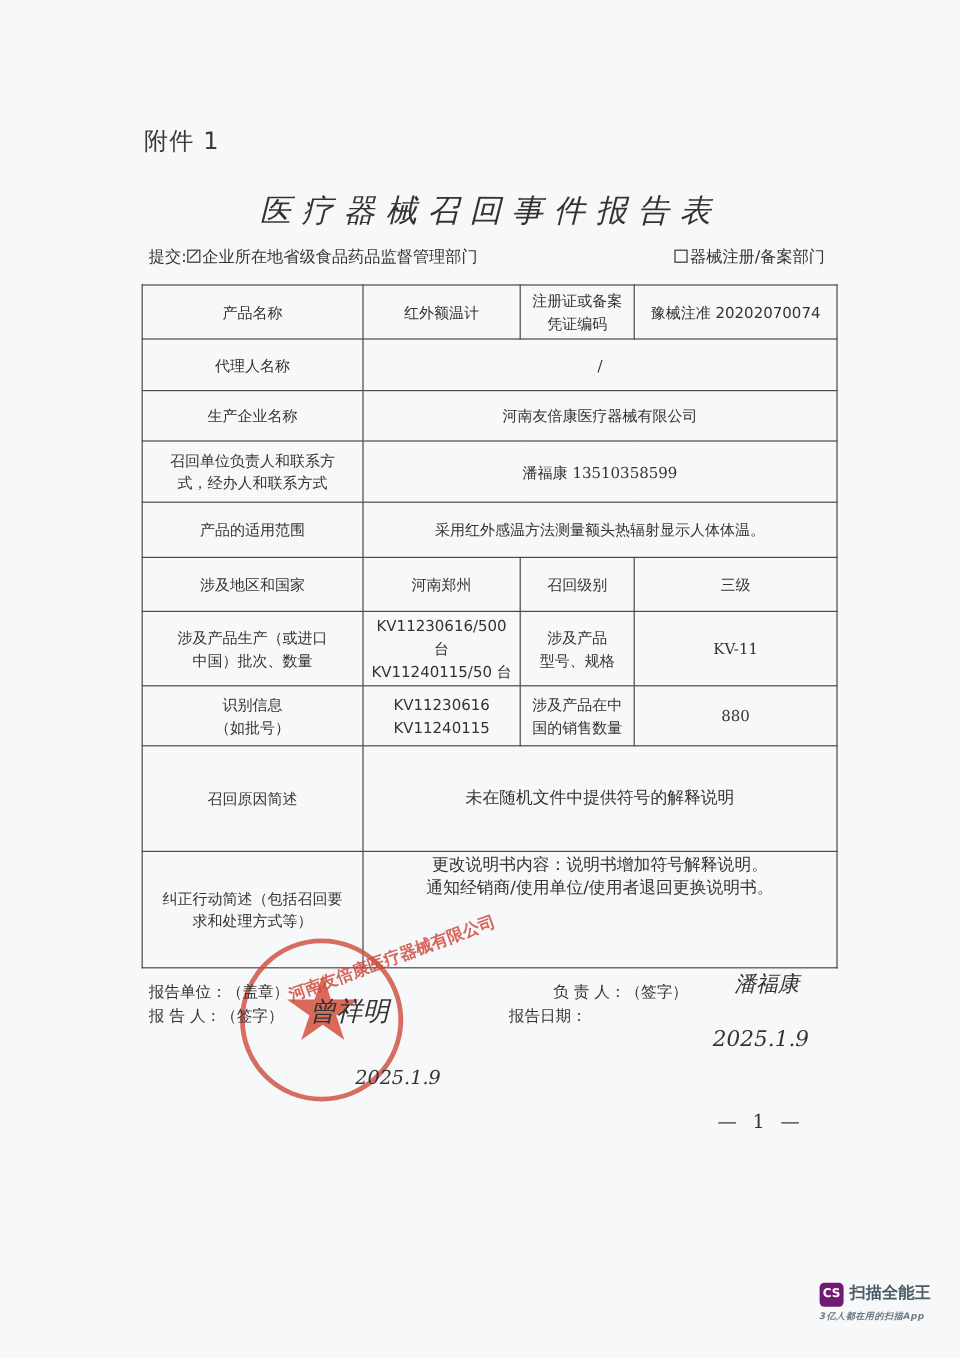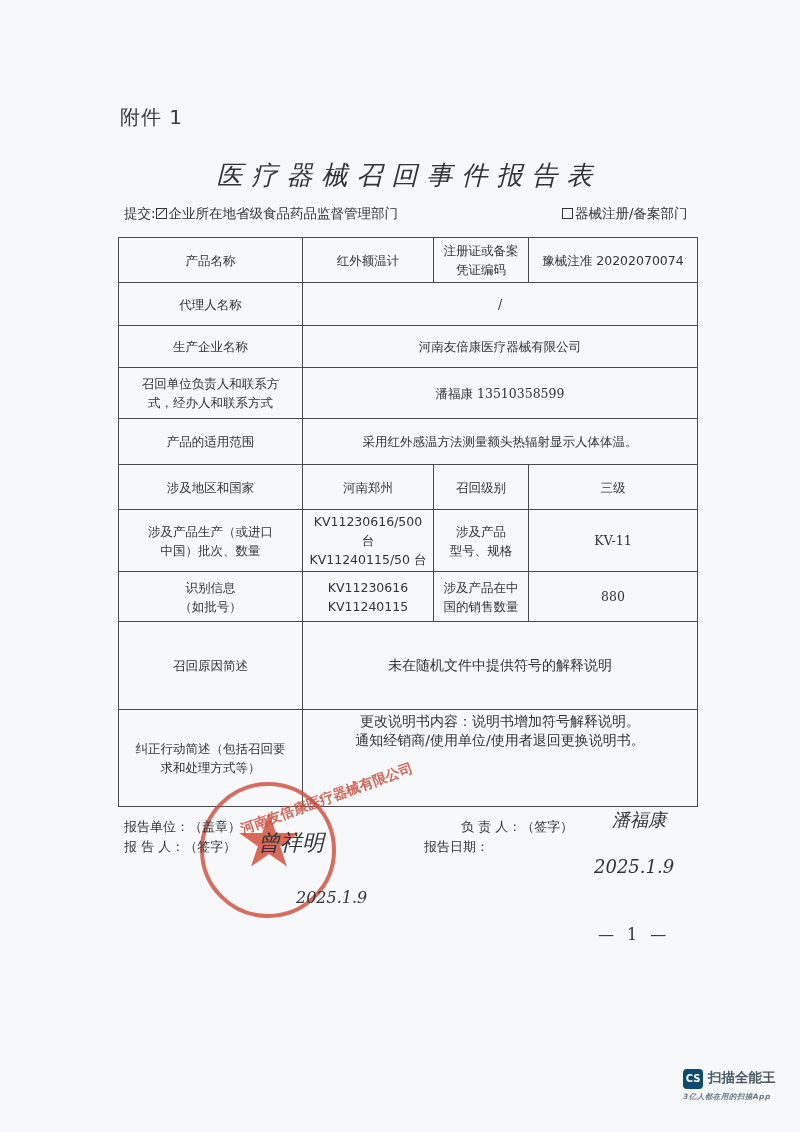--- a/index.html
+++ b/index.html
@@ -52,21 +52,21 @@
   .star {
     left: 238px; top: 812px; width: 62px; height: 60px;
     background: rgba(212, 80, 60, 0.85);
     clip-path: polygon(50% 0%, 61% 35%, 98% 35%, 68% 57%, 79% 91%, 50% 70%, 21% 91%, 32% 57%, 2% 35%, 39% 35%);
   }
   .stamp-text {
     color: rgba(206, 78, 62, 0.85); font-size: 14px; font-weight: bold;
   }
   .pagenum { left: 598px; top: 925px; font-family: "DejaVu Serif", "Liberation Serif", serif; font-size: 16px; color: #333; letter-spacing: 4px; }
 
-  .cs-logo { left: 683px; top: 1069px; width: 20px; height: 20px; border-radius: 4px; background: #0c4a6e; color: #fff;
+  .cs-logo { left: 683px; top: 1069px; width: 20px; height: 20px; border-radius: 4px; background: #701a75; color: #fff;
     font-size: 10px; font-weight: bold; text-align: center; line-height: 20px; font-family: "DejaVu Sans", sans-serif; }
   .cs-name { left: 708px; top: 1069px; font-size: 13.5px; font-weight: bold; color: #4a5b66; }
   .cs-tag { left: 683px; top: 1092px; font-size: 7.5px; color: #6a7a86; letter-spacing: 0.5px; font-style: italic; font-weight: bold; text-align: right; }
 </style>
 </head>
 <body>
 
 <div class="abs attach">附件 1</div>
 <div class="abs title">医疗器械召回事件报告表</div>
 

